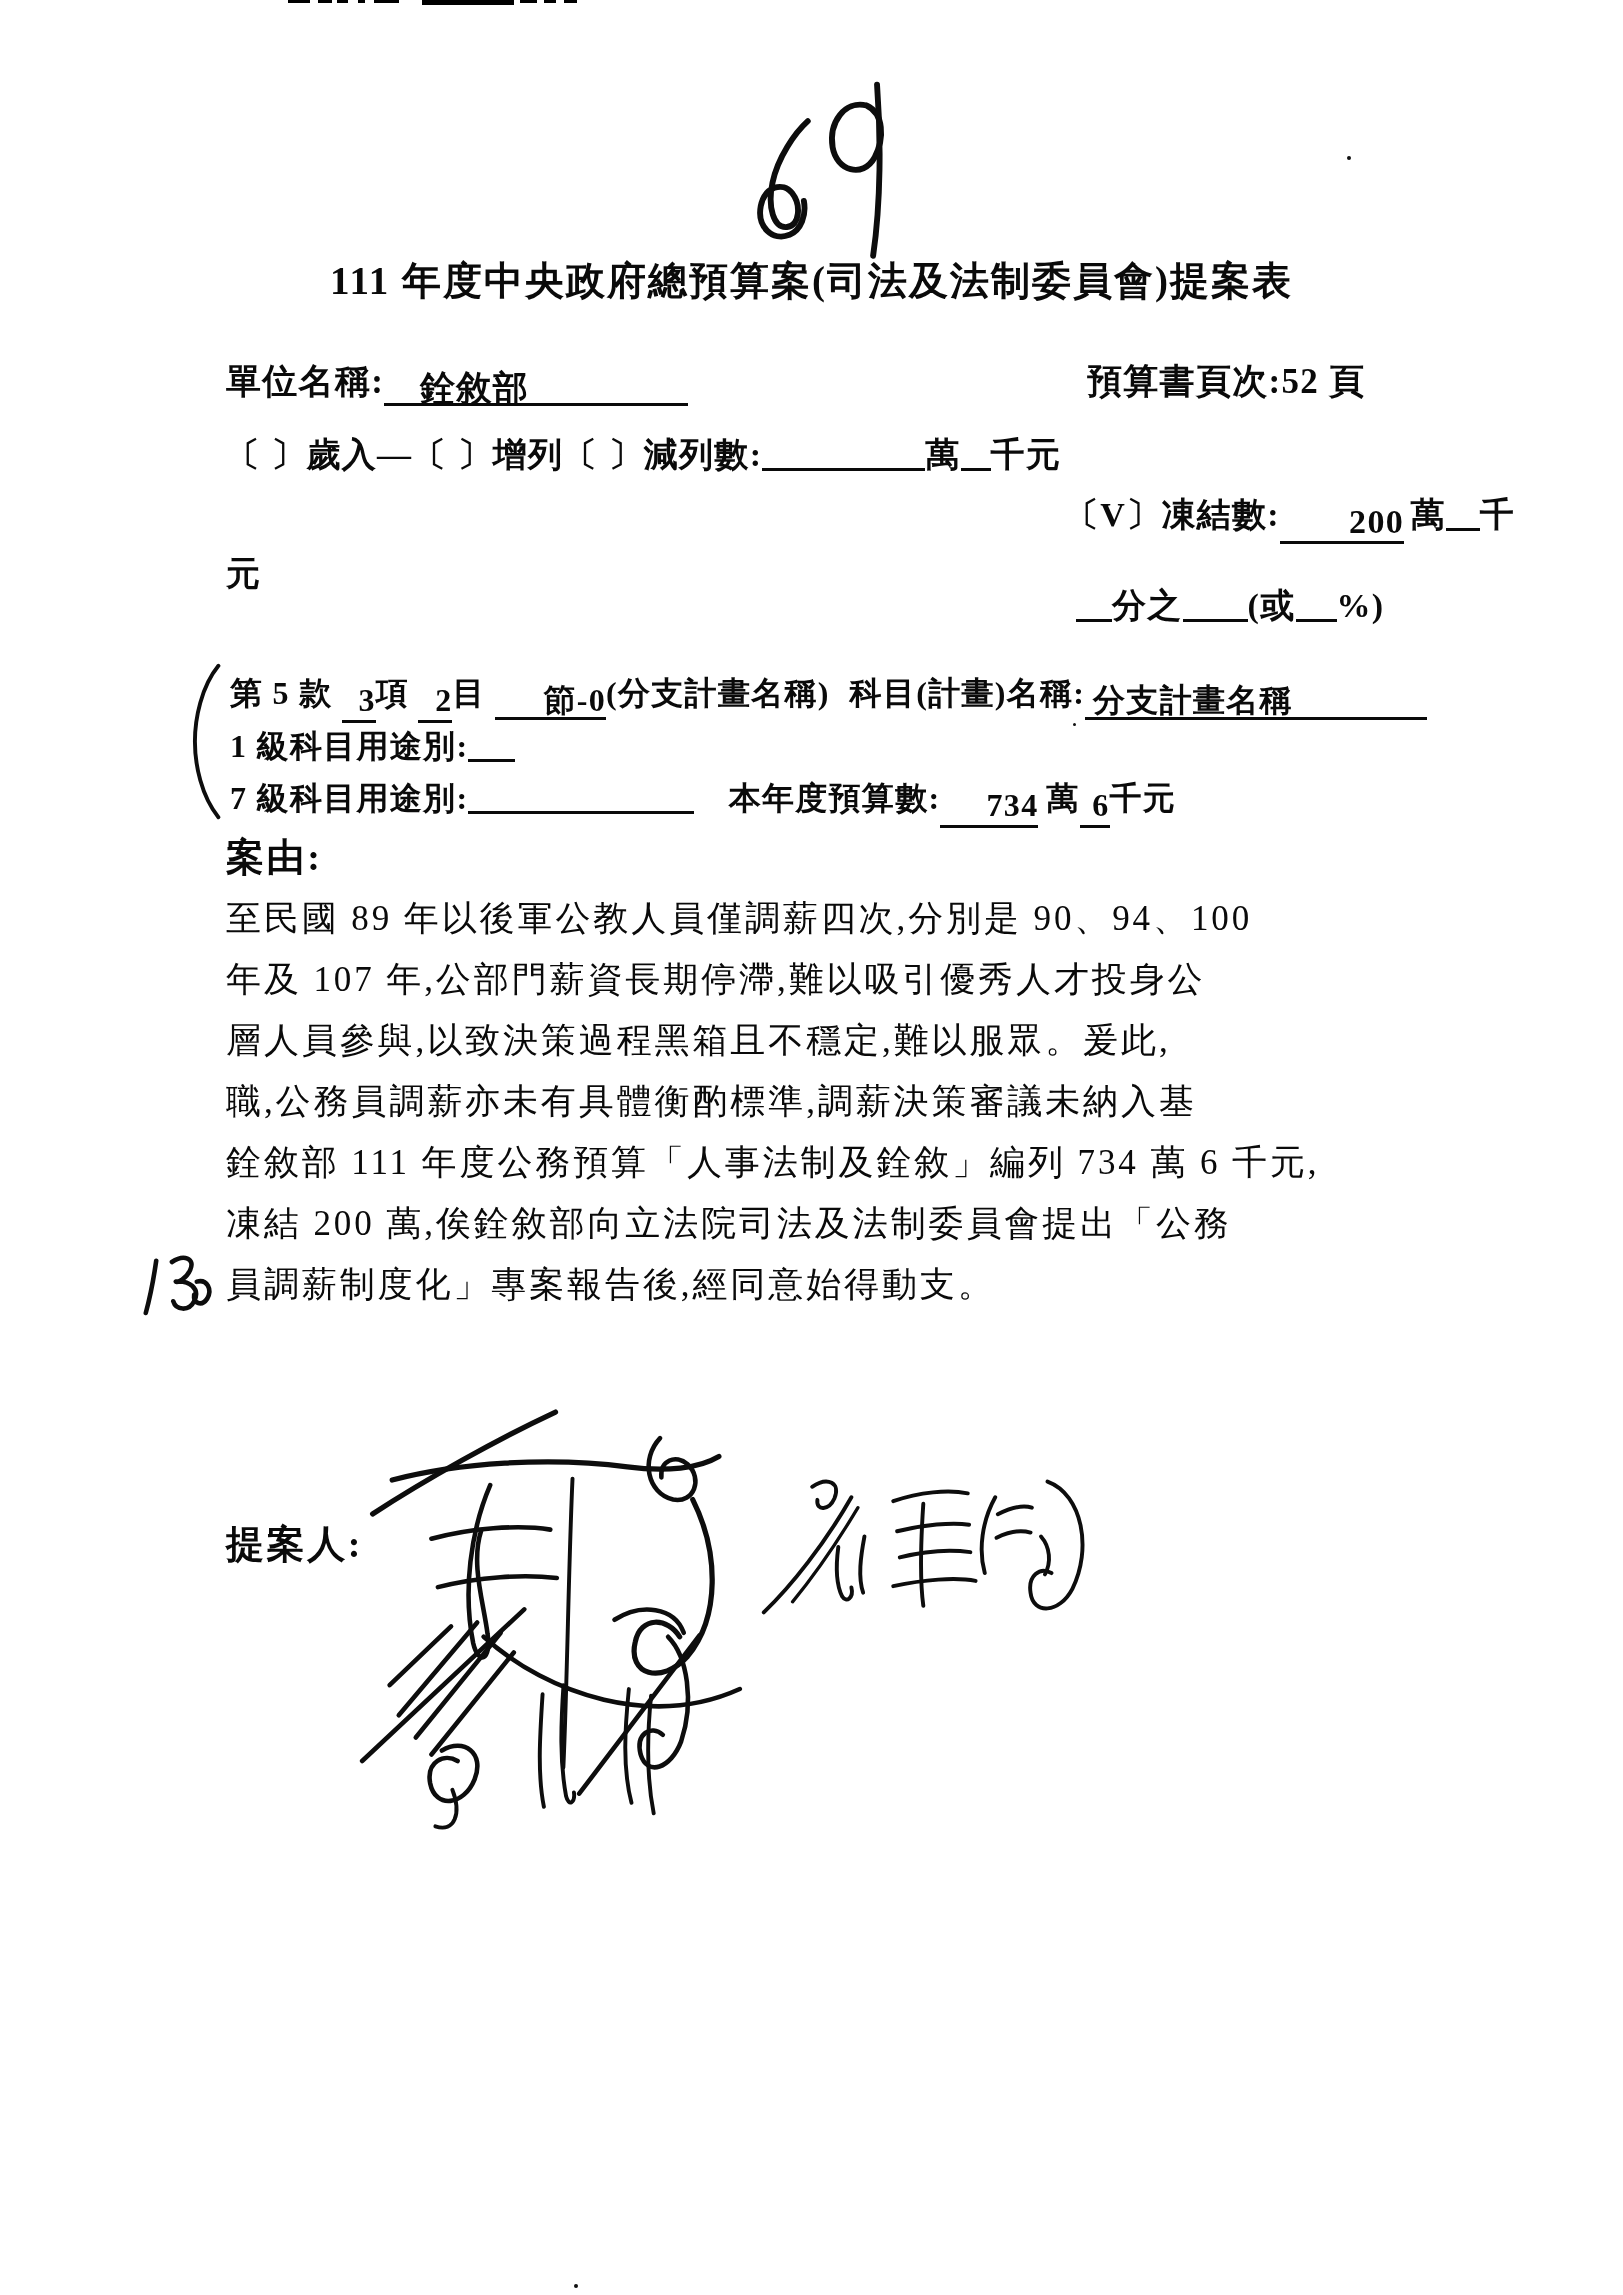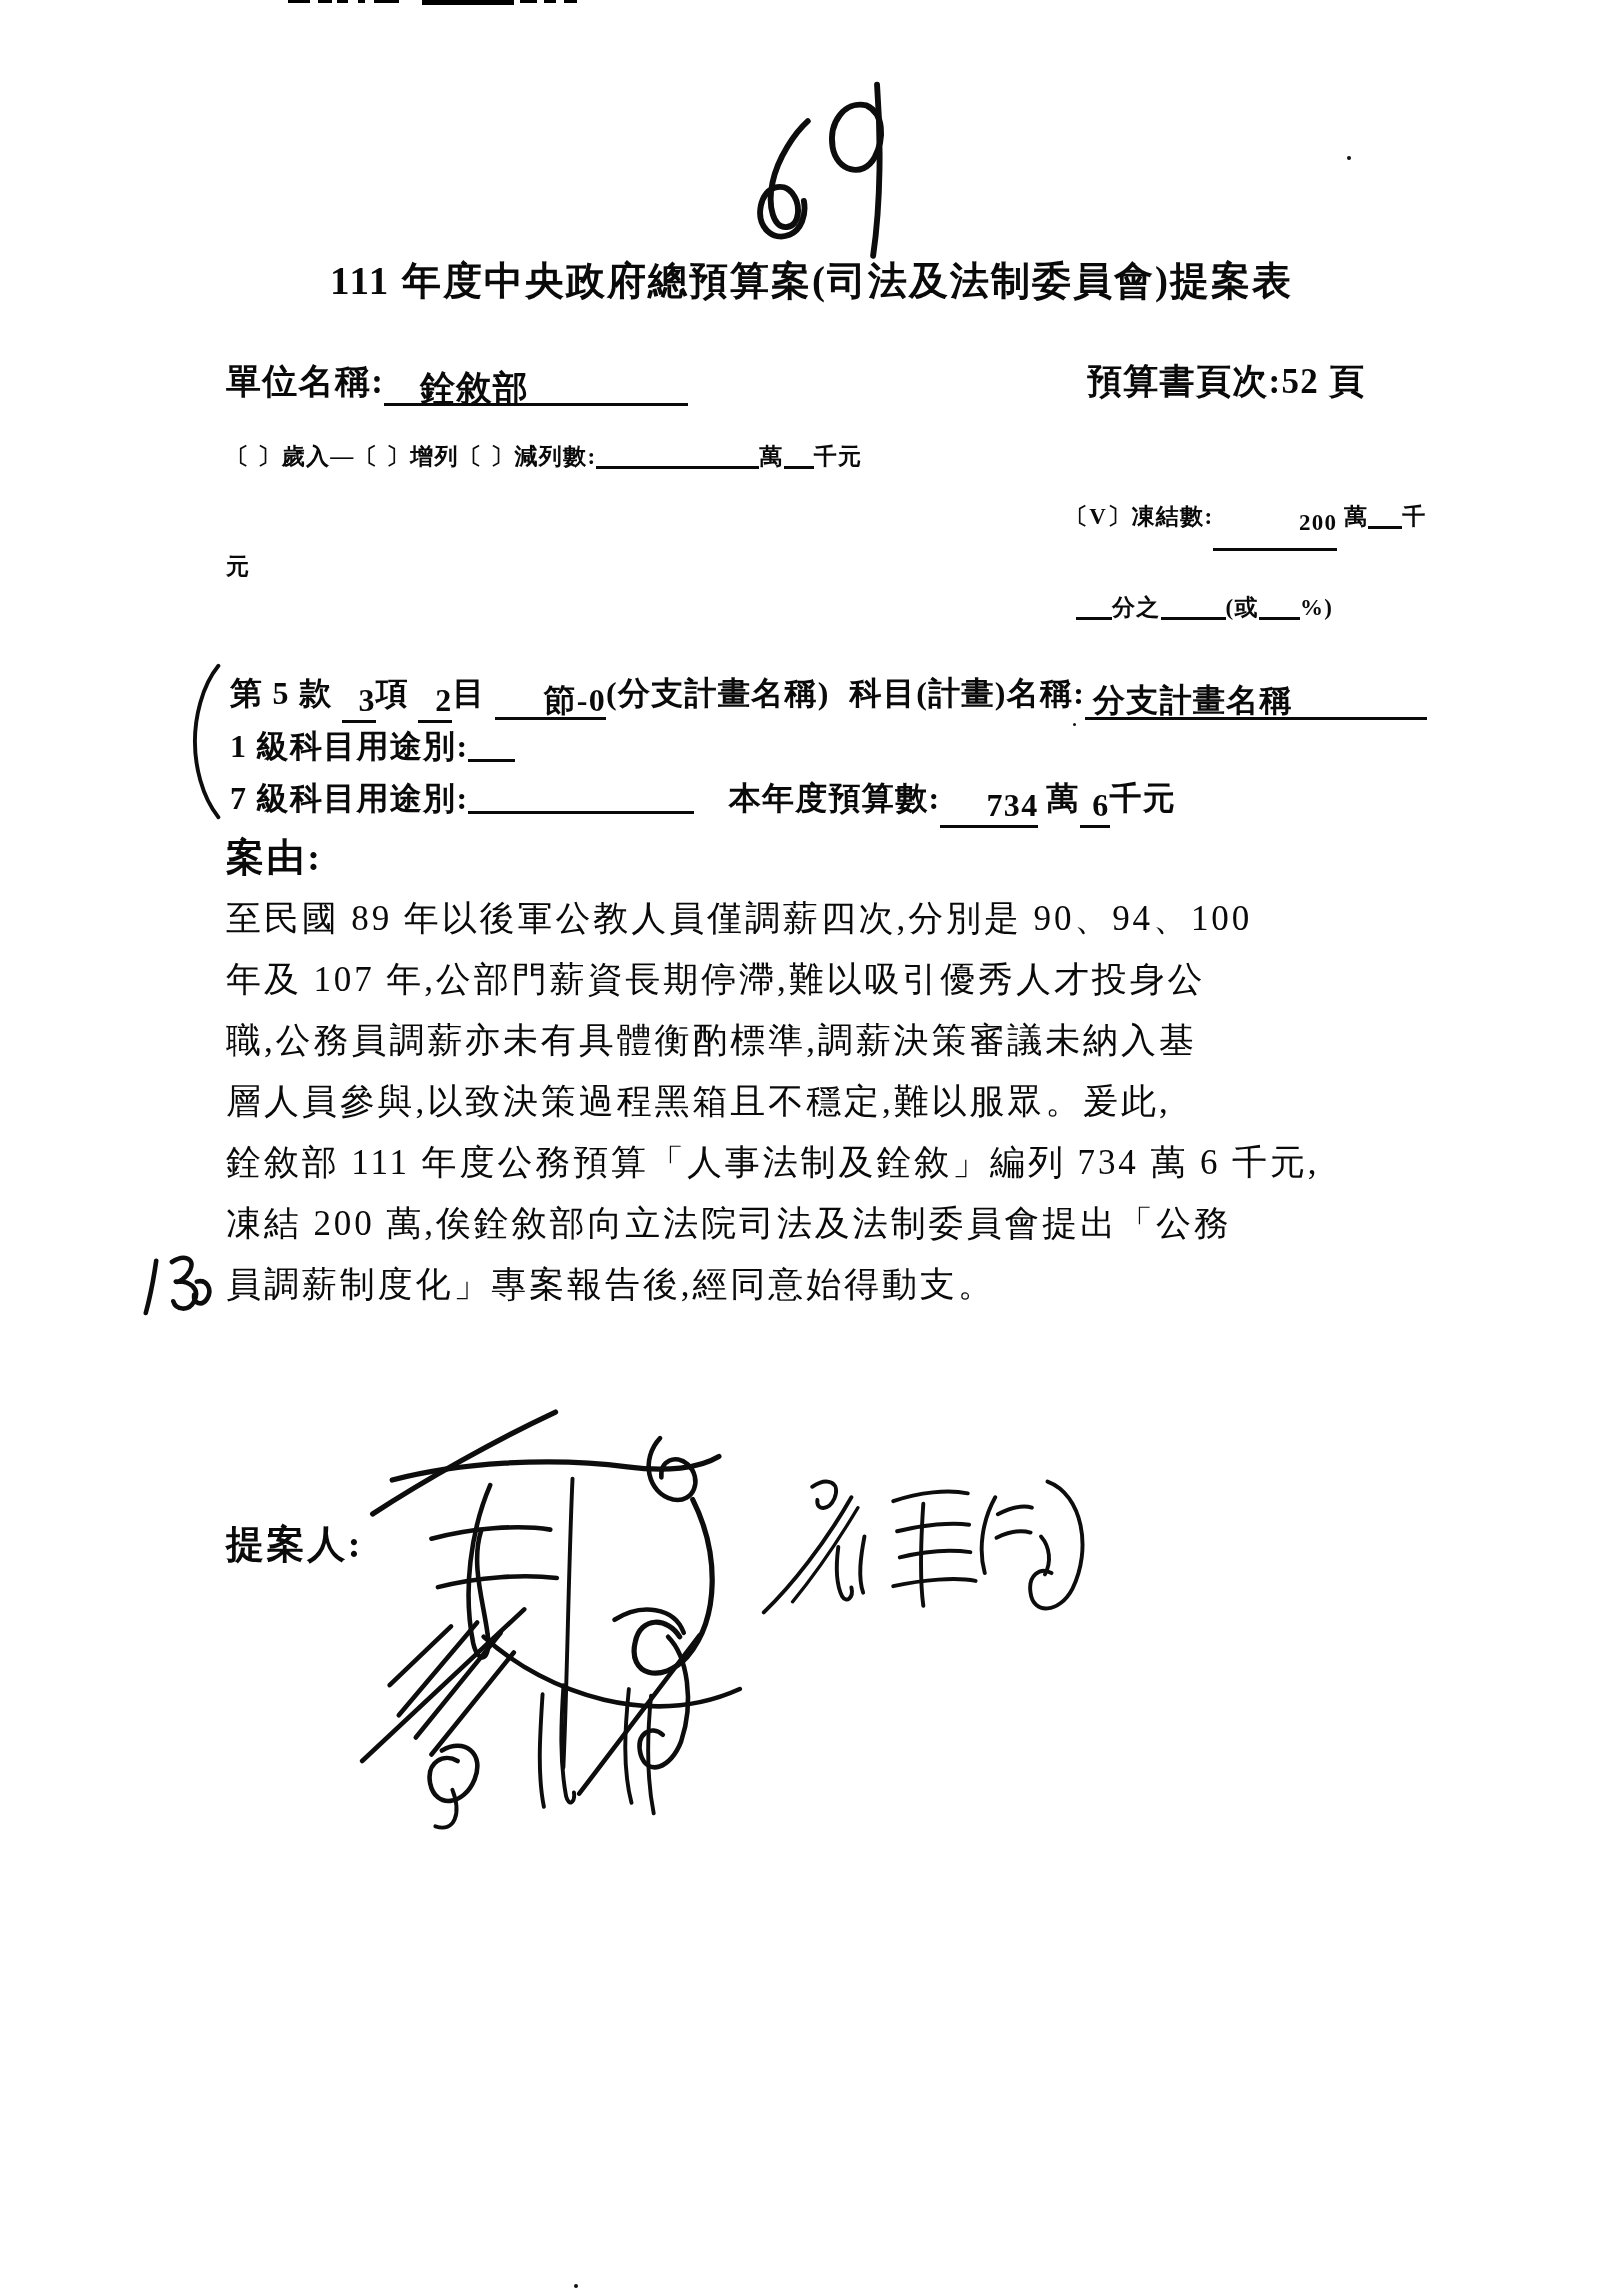--- a/index.html
+++ b/index.html
@@ -9,21 +9,21 @@
     background:#ffffff;
     overflow:hidden;
     font-family:"Liberation Serif","DejaVu Serif",serif;
     color:#0a0a0a;
   }
   .abs{position:absolute;white-space:nowrap;}
   .lbl{font-weight:bold;}
   
   .title{left:0;top:254px;width:1623px;text-align:center;font-size:39px;font-weight:bold;letter-spacing:2px;}
   
-  .frow{font-size:23px;font-weight:bold;letter-spacing:1.3px;}
+  .frow{font-size:34px;font-weight:bold;letter-spacing:1.3px;}
   
   .bl{display:inline-block;border-bottom:3.9px solid #0a0a0a;height:34px;vertical-align:-5.2px;}
   
   .uv{display:inline-block;border-bottom:3.9px solid #0a0a0a;height:38px;vertical-align:-6.5px;text-align:right;}
   .uv.left{text-align:left;}
   
   .case-line{height:61px;line-height:61px;font-size:35px;letter-spacing:2.9px;font-weight:500;}
   svg{display:block;}
   .stroke{fill:none;stroke:#0d0d0d;stroke-linecap:round;stroke-linejoin:round;}
   .speck{position:absolute;background:#111;border-radius:50%;}
@@ -98,22 +98,22 @@
   <div class="abs frow" style="left:230px;top:777px;font-size:32px;">
     <span class="lbl">7 級科目用途別:</span><span class="bl" style="width:226px;"></span>
     <span class="lbl" style="margin-left:25px;text-align:center;">本年度預算數:</span><span class="uv" style="width:98px;">734</span><span class="lbl" style="margin-left:7.8px;">萬</span><span class="uv" style="width:30px;">6</span><span class="lbl">千元</span>
   </div>
 
   <div class="abs" style="left:226px;top:832px;font-size:38px;font-weight:bold;letter-spacing:2.6px;">案由:</div>
 
   <div class="abs" style="left:226px;top:888px;">
     <div class="case-line">至民國 89 年以後軍公教人員僅調薪四次,分別是 90、94、100</div>
     <div class="case-line">年及 107 年,公部門薪資長期停滯,難以吸引優秀人才投身公</div>
+    <div class="case-line">層人員參與,以致決策過程黑箱且不穩定,難以服眾。爰此,</div>
     <div class="case-line">職,公務員調薪亦未有具體衡酌標準,調薪決策審議未納入基</div>
-    <div class="case-line">層人員參與,以致決策過程黑箱且不穩定,難以服眾。爰此,</div>
     <div class="case-line">銓敘部 111 年度公務預算「人事法制及銓敘」編列 734 萬 6 千元,</div>
     <div class="case-line">凍結 200 萬,俟銓敘部向立法院司法及法制委員會提出「公務</div>
     <div class="case-line">員調薪制度化」專案報告後,經同意始得動支。</div>
   </div>
 
   <div class="abs" style="left:134px;top:1233px;" aria-label="130">
     <svg width="85" height="92" viewBox="0 0 130 140">
       <path class="stroke" stroke-width="7" d="M34 42 C30 70 24 100 18 122"></path>
       <path class="stroke" stroke-width="7" d="M58 44 C76 32 94 38 86 56 C80 70 66 76 64 74 C84 72 102 84 92 104 C84 120 64 118 60 104"></path>
       <path class="stroke" stroke-width="7" d="M96 74 C112 70 120 86 112 100 C104 112 90 108 92 94"></path>

